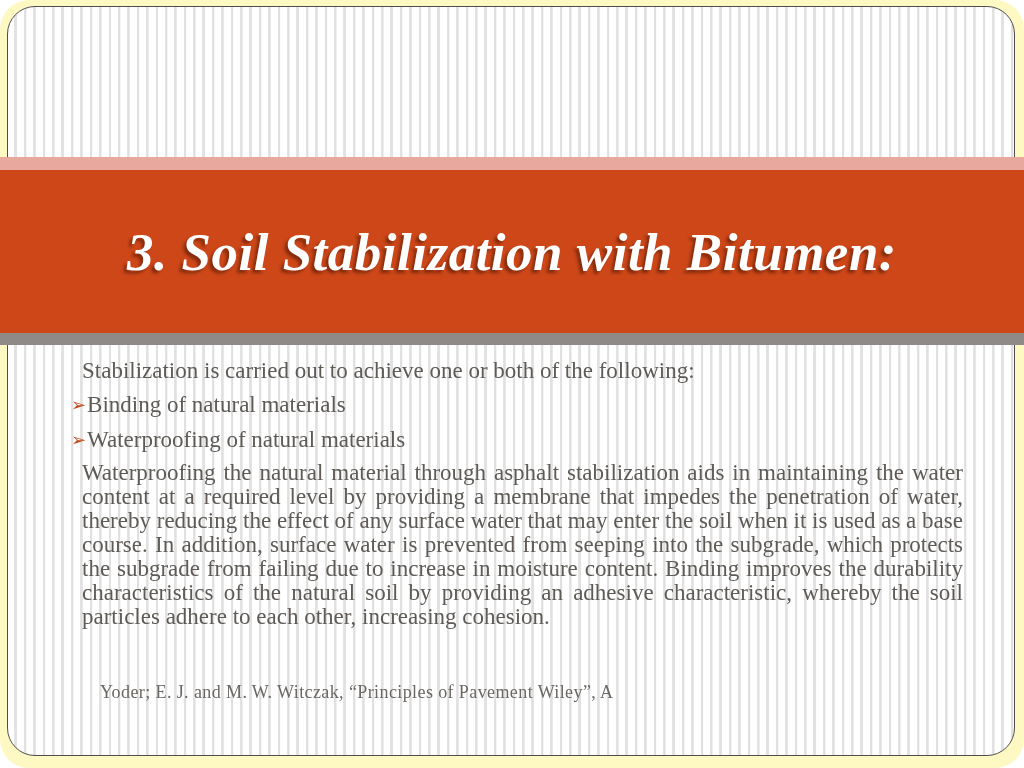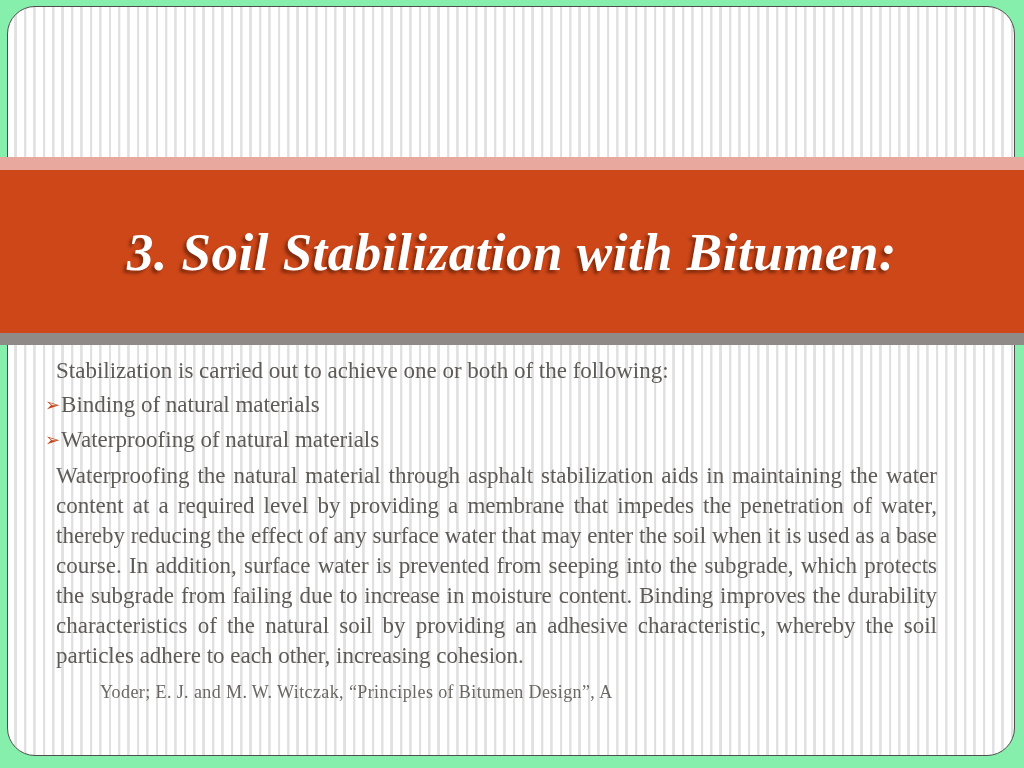--- a/index.html
+++ b/index.html
@@ -5,22 +5,23 @@
   html, body {
     margin: 0;
     padding: 0;
     background: #ffffff;
   }
   .canvas {
     position: relative;
     width: 1024px;
     height: 768px;
     overflow: hidden;
-    background: #86efac;
+    background: #fef9c3;
     font-family: "Liberation Serif", "DejaVu Serif", serif;
+    border-radius: 29px;
   }
   
   .slide-frame {
     position: absolute;
     left: 7px;
     top: 6px;
     width: 1008px;
     height: 750px;
     border: 1px solid #4e4e4e;
     border-radius: 28px;
@@ -53,21 +54,21 @@
     font-style: italic;
     font-weight: bold;
     font-size: 53px;
     letter-spacing: 0.5px;
     color: var(--title-text, #ffffff);
     text-shadow: -3px 3px 3px rgba(94, 31, 8, 0.65);
     white-space: nowrap;
   }
   .slide-body {
     position: absolute;
-    left: 56px;
+    left: 82px;
     top: 357px;
     width: 891px;
     color: var(--body-text, #5e5a56);
     font-size: 23px;
   }
   .intro-line {
     margin: 0;
     line-height: 27px;
   }
   .bullet-item {
@@ -77,21 +78,21 @@
   .bullet-arrow {
     font-family: "DejaVu Sans", sans-serif;
     font-size: 18px;
     color: var(--bullet-color, #c2471b);
     margin-right: 1px;
     position: relative;
     top: -1px;
   }
   .body-paragraph {
     margin: 7px 10px 0 0;
-    line-height: 30px;
+    line-height: 24px;
     text-align: justify;
     text-justify: inter-word;
   }
   .citation {
     position: absolute;
     left: 100px;
     top: 678px;
     color: var(--citation-text, #6b6762);
     font-size: 18px;
     line-height: 29px;
@@ -121,16 +122,16 @@
     </div>
 
     <div class="bullet-item">
       <span class="bullet-arrow">➢</span><span>Waterproofing of natural materials</span>
     </div>
 
     <p class="body-paragraph">Waterproofing the natural material through asphalt stabilization aids in maintaining the water content at a required level by providing a membrane that impedes the penetration of water, thereby reducing the effect of any surface water that may enter the soil when it is used as a base course. In addition, surface water is prevented from seeping into the subgrade, which protects the subgrade from failing due to increase in moisture content. Binding improves the durability characteristics of the natural soil by providing an adhesive characteristic, whereby the soil particles adhere to each other, increasing cohesion.</p>
   </div>
 
   <div class="citation">
-    <div>Yoder; E. J. and M. W. Witczak, “Principles of Bitumen Design”, A</div>
+    <div>Yoder; E. J. and M. W. Witczak, “Principles of Pavement Wiley”, A</div>
   </div>
 
 </div>
 
 </body></html>

